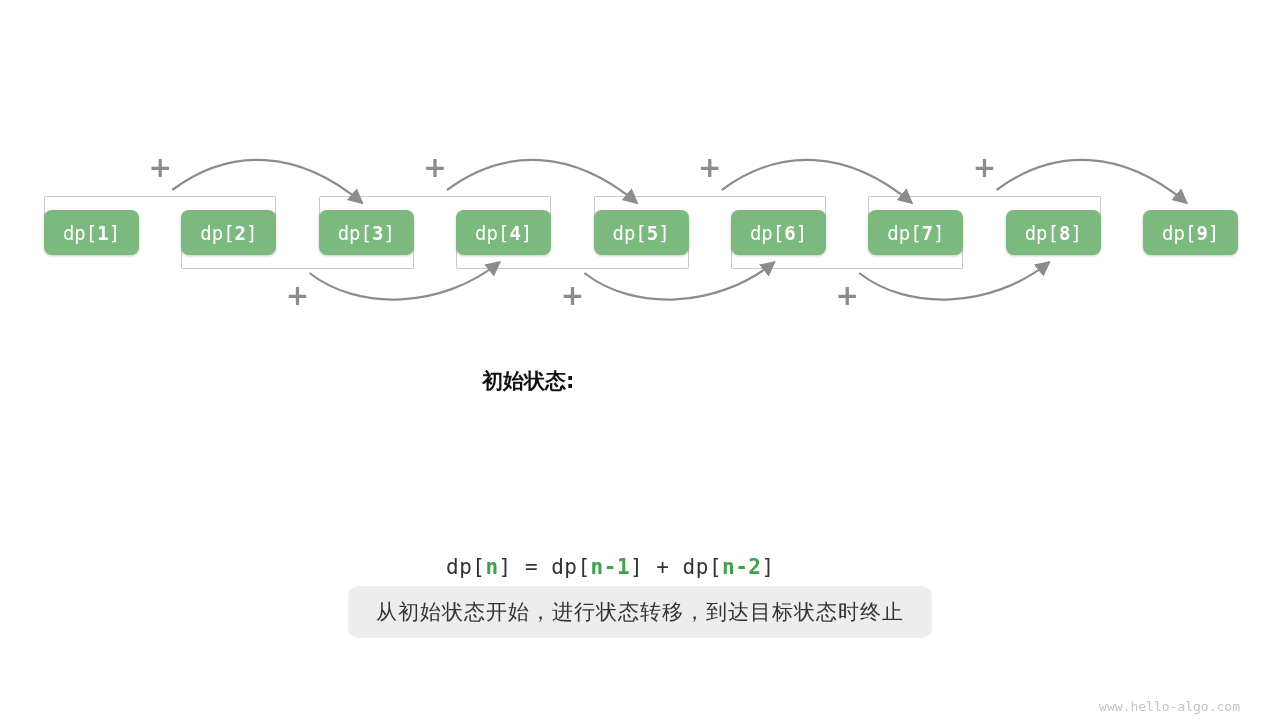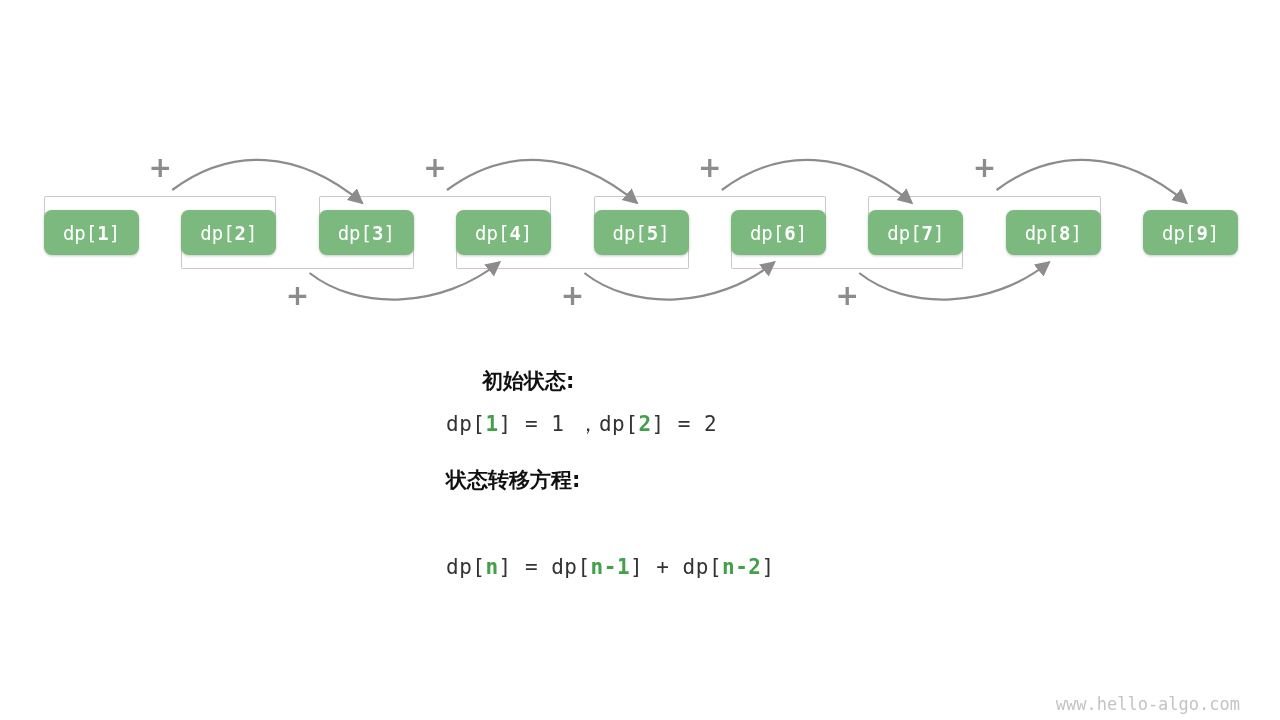--- a/index.html
+++ b/index.html
@@ -92,21 +92,21 @@
     font-size: 21px;
     color: #333333;
     letter-spacing: 1px;
   }
 
   .watermark {
     position: absolute;
     right: 40px;
     bottom: 6px;
     font-family: "DejaVu Sans Mono", monospace;
-    font-size: 17px;
+    font-size: 13px;
     color: var(--wm, #c4c4c4);
   }
 </style>
 </head>
 <body>
 
 <div class="canvas">
 
   <svg class="arrows" width="1280" height="720" viewBox="0 0 1280 720">
     <defs>
@@ -181,20 +181,21 @@
         <span>]</span>
       </div>
       <div class="dp-box" style="left: 1143.2px;">
         <span>dp[</span>
         <b>9</b>
         <span>]</span>
       </div>
     </div>
 
   <div class="label lbl-initial">初始状态:</div>
-  <div class="code eq-initial" id="eq-initial"><span>dp[</span><span class="accent">1</span><span>] = 1 ，dp[</span><span class="accent">2</span><span>] = 2</span></div>
-
-  <div class="label lbl-trans">状态转移方程:</div>
+
   <div class="code eq-trans" id="eq-transition"><span>dp[</span><span class="accent">n</span><span>] = dp[</span><span class="accent">n-1</span><span>] + dp[</span><span class="accent">n-2</span><span>]</span></div>
 
+  <div class="note-row">
+    <div class="note-box">从初始状态开始，进行状态转移，到达目标状态时终止</div>
+  </div>
 
   <div class="watermark">www.hello-algo.com</div>
 </div>
 
 </body></html>

